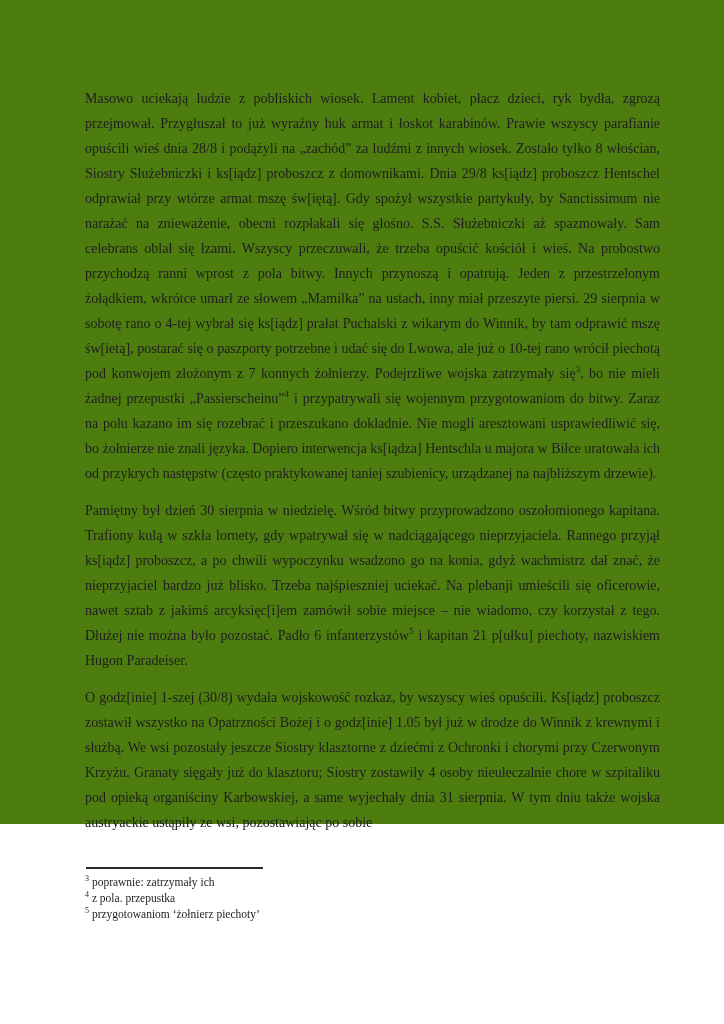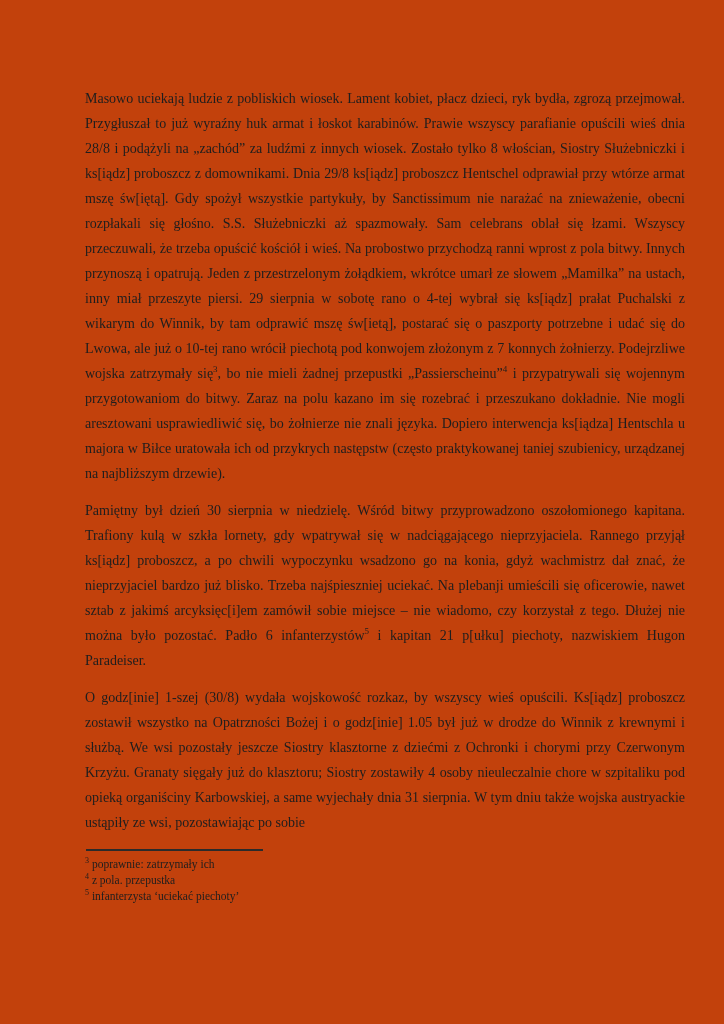--- a/index.html
+++ b/index.html
@@ -10,39 +10,39 @@
   body {
     width: 724px;
     height: 1024px;
     overflow: hidden;
     font-family: "Liberation Serif", serif;
     color: #1e1e1e;
   }
   .page {
     position: relative;
     width: 724px;
-    height: 1024px;
-    background: #c2410c;
+    height: 824px;
+    background: #4d7c0f;
     box-sizing: border-box;
-    padding: 86px 39px 0 85px;
+    padding: 86px 64px 0 85px;
   }
   .body-text p {
     margin: 0 0 12px 0;
     font-size: 14px;
     line-height: 25px;
     text-align: justify;
     color: #1e1e1e;
   }
   .fnref {
     font-size: 9px;
     line-height: 0;
     vertical-align: super;
   }
   .footnotes {
-    margin-top: 14px;
+    margin-top: 32px;
   }
   .fn-rule {
     width: 177px;
     height: 0;
     border-top: 2px solid #2b2b2b;
     margin: 0 0 5px 1px;
   }
   .fn {
     font-size: 11.5px;
     line-height: 16px;
@@ -67,16 +67,16 @@
     <p><span>Pamiętny był dzień 30 sierpnia w niedzielę. Wśród bitwy przyprowadzono oszołomionego kapitana. Trafiony kulą w szkła lornety, gdy wpatrywał się w nadciągającego nieprzyjaciela. Rannego przyjął ks[iądz] proboszcz, a po chwili wypoczynku wsadzono go na konia, gdyż wachmistrz dał znać, że nieprzyjaciel bardzo już blisko. Trzeba najśpieszniej uciekać. Na plebanji umieścili się oficerowie, nawet sztab z jakimś arcyksięc[i]em zamówił sobie miejsce – nie wiadomo, czy korzystał z tego. Dłużej nie można było pozostać. Padło 6 infanterzystów</span><sup class="fnref">5</sup><span> i kapitan 21 p[ułku] piechoty, nazwiskiem Hugon Paradeiser.</span></p>
 
     <p><span>O godz[inie] 1-szej (30/8) wydała wojskowość rozkaz, by wszyscy wieś opuścili. Ks[iądz] proboszcz zostawił wszystko na Opatrzności Bożej i o godz[inie] 1.05 był już w drodze do Winnik z krewnymi i służbą. We wsi pozostały jeszcze Siostry klasztorne z dziećmi z Ochronki i chorymi przy Czerwonym Krzyżu. Granaty sięgały już do klasztoru; Siostry zostawiły 4 osoby nieuleczalnie chore w szpitaliku pod opieką organiściny Karbowskiej, a same wyjechały dnia 31 sierpnia. W tym dniu także wojska austryackie ustąpiły ze wsi, pozostawiając po sobie</span></p>
 
   </div>
 
   <div class="footnotes">
     <div class="fn-rule"></div>
     <div class="fn"><sup>3</sup> <span>poprawnie: zatrzymały ich</span></div>
     <div class="fn"><sup>4</sup> <span>z pola. przepustka</span></div>
-    <div class="fn"><sup>5</sup> <span>infanterzysta ‘uciekać piechoty’</span></div>
+    <div class="fn"><sup>5</sup> <span>przygotowaniom ‘żołnierz piechoty’</span></div>
   </div>
 
 </div>
 
 </body></html>

